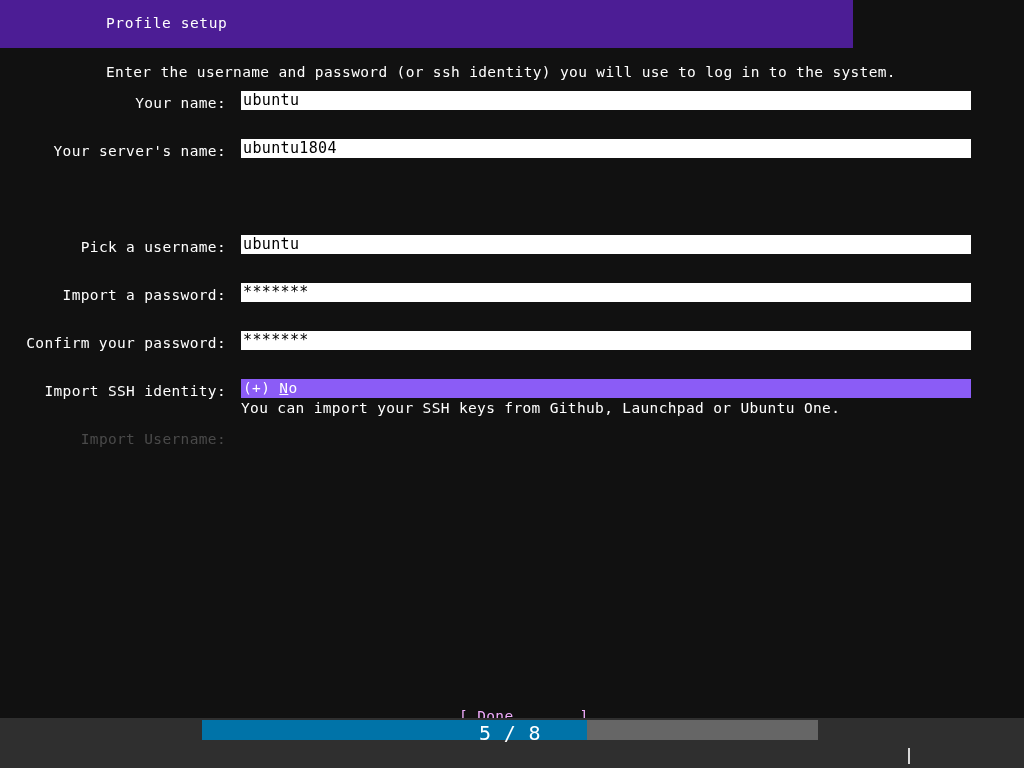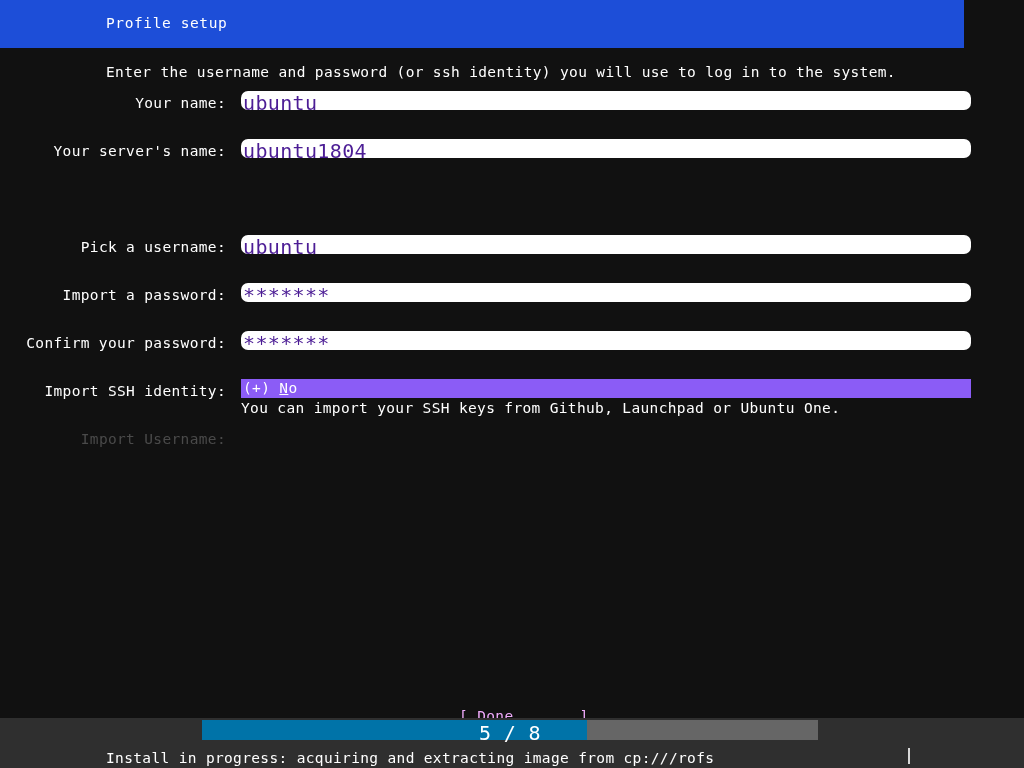--- a/index.html
+++ b/index.html
@@ -24,23 +24,23 @@
     width: 1024px;
     height: 768px;
     background: #111111;
   }
 
   
   .titlebar {
     position: absolute;
     left: 0;
     top: 0;
-    width: 964px;
+    width: 853px;
     height: 48px;
-    background: #1d4ed8;
+    background: #4c1d95;
     box-sizing: border-box;
   }
   .titlebar-text {
     position: absolute;
     left: 106px;
     top: 16px;
     font-size: 14.5px;
     letter-spacing: 0.6px;
     color: #ffffff;
     white-space: pre;
@@ -87,28 +87,27 @@
     color: #4a4a4a;
   }
 
   .field {
     position: absolute;
     left: 241px;
     top: -5px;
     width: 730px;
     height: 19px;
     background: #ffffff;
-    color: #4c1d95;
+    color: #000000;
     box-sizing: border-box;
     padding: 2px 0 0 2px;
     white-space: pre;
     overflow: hidden;
     letter-spacing: 0.35px;
-    font-size: 20px;
-    border-radius: 7px;
+    font-size: 15px;
   }
   .field.pw {
     letter-spacing: 0.35px;
   }
 
   .select {
     position: absolute;
     left: 241px;
     top: -5px;
     width: 730px;
@@ -248,17 +247,16 @@
 
   </div>
 
   <div class="done"><span>[ Done</span><span style="display:inline-block;width:66px;"></span><span>]</span></div>
 
   <div class="footer">
     <div class="progress-track">
       <div class="progress-fill" style="width: 385px;"></div>
       <div class="progress-text">5 / 8</div>
     </div>
-    <div class="status">Install in progress: acquiring and extracting image from cp:///rofs</div>
     <div class="cursor"></div>
   </div>
 
 </div>
 
 </body></html>

